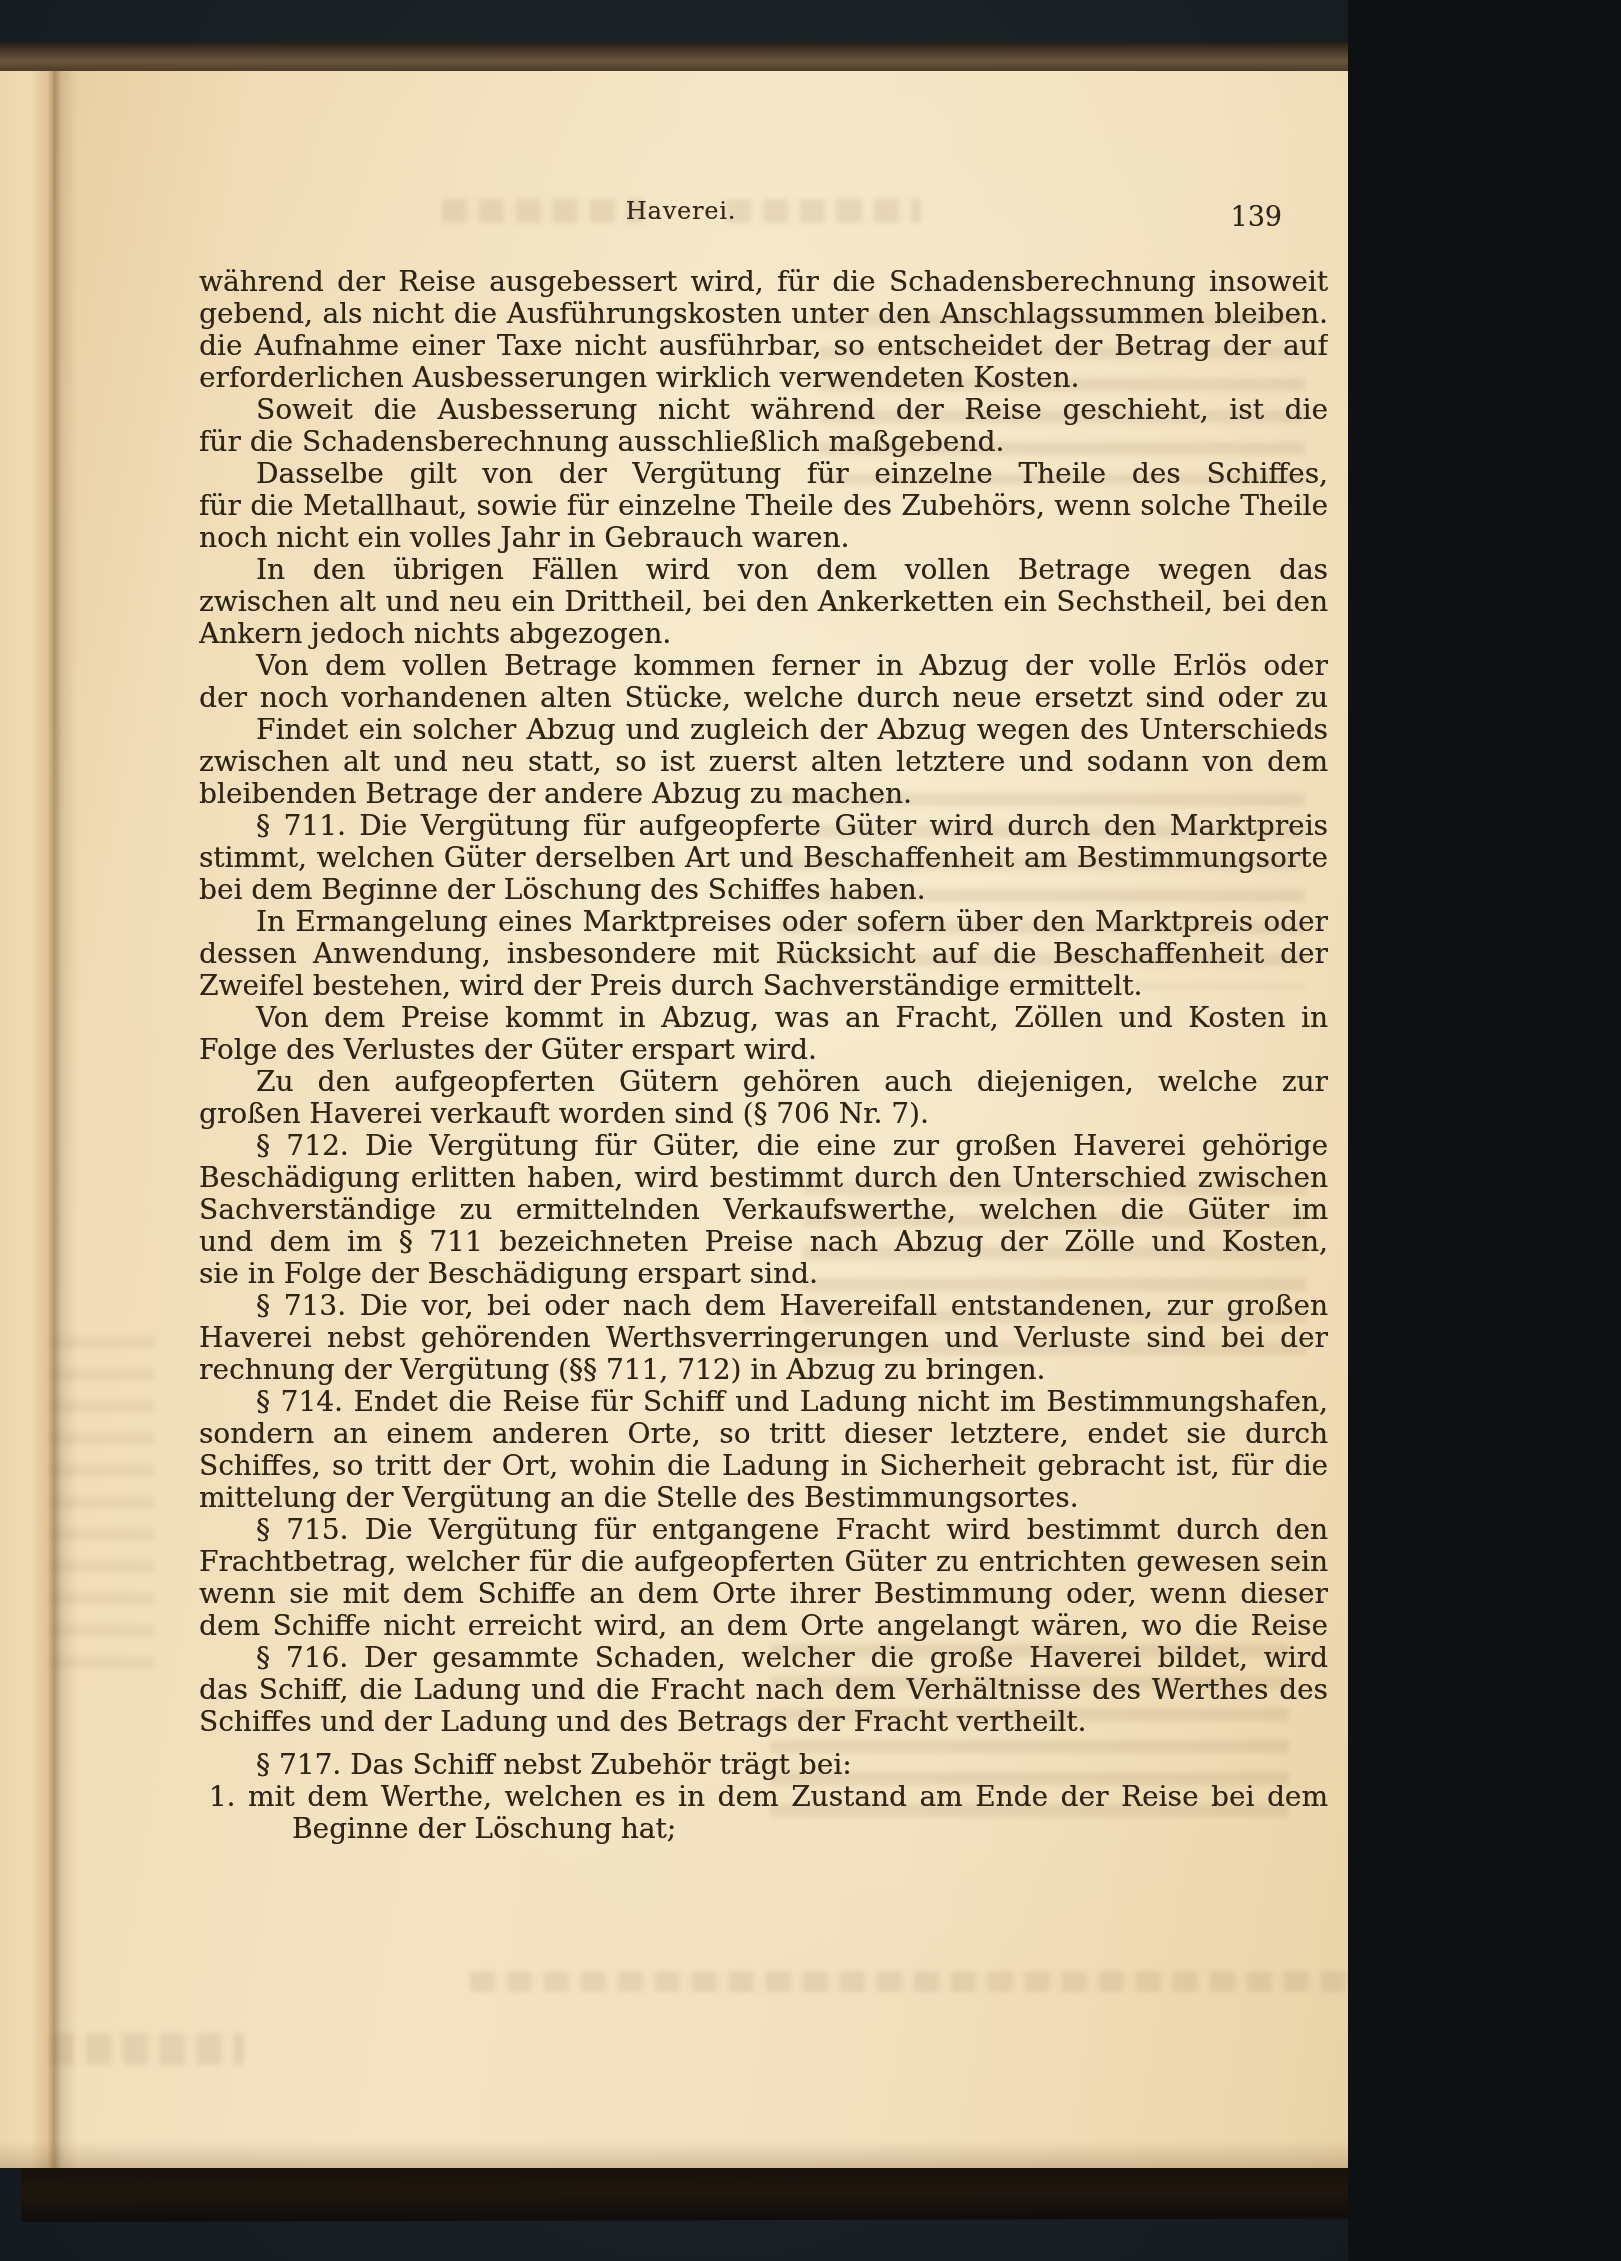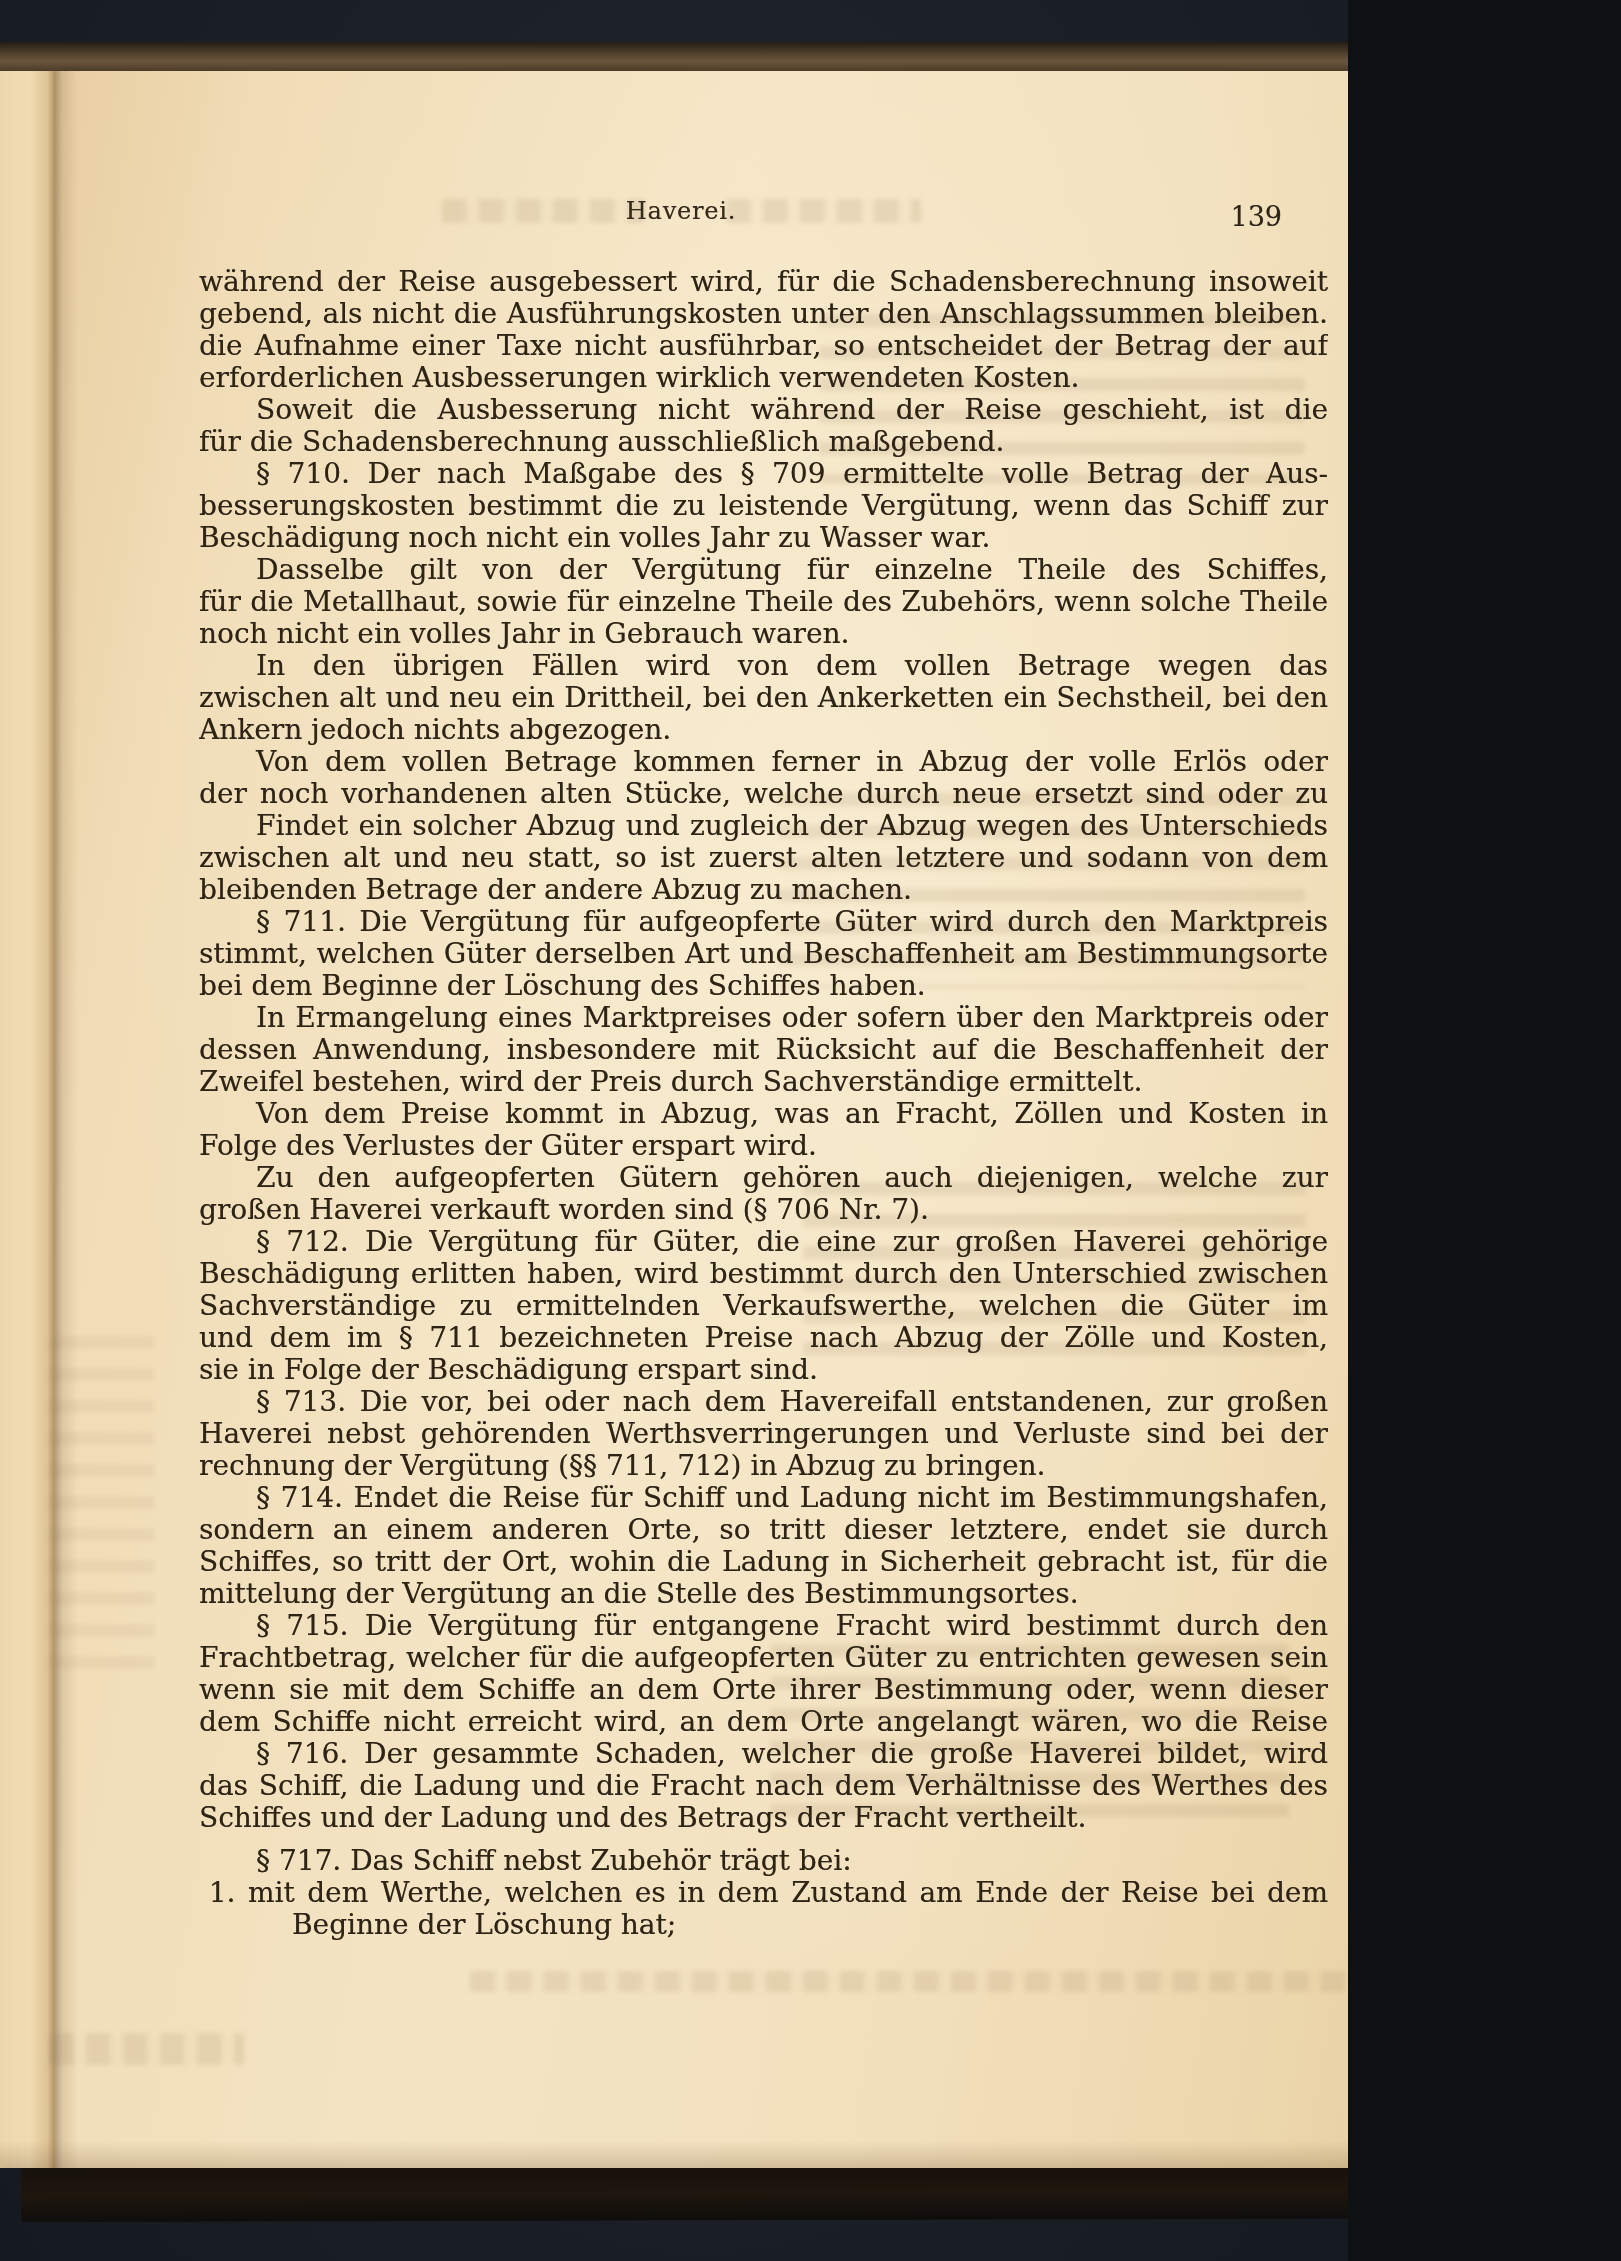--- a/index.html
+++ b/index.html
@@ -126,25 +126,20 @@
           <div class="line">während der Reise ausgebessert wird, für die Schadensberechnung insoweit maß-</div>
           <div class="line">gebend, als nicht die Ausführungskosten unter den Anschlagssummen bleiben. War</div>
           <div class="line">die Aufnahme einer Taxe nicht ausführbar, so entscheidet der Betrag der auf die</div>
           <div class="line last">erforderlichen Ausbesserungen wirklich verwendeten Kosten.</div>
         </div>
         <div class="paragraph">
           <div class="line indent">Soweit die Ausbesserung nicht während der Reise geschieht, ist die Abschätzung</div>
           <div class="line last">für die Schadensberechnung ausschließlich maßgebend.</div>
         </div>
         <div class="paragraph">
-          <div class="line indent">§ 710. Der nach Maßgabe des § 709 ermittelte volle Betrag der Aus-</div>
-          <div class="line">besserungskosten bestimmt die zu leistende Vergütung, wenn das Schiff zur Zeit der</div>
-          <div class="line last">Beschädigung noch nicht ein volles Jahr zu Wasser war.</div>
-        </div>
-        <div class="paragraph">
           <div class="line indent">Dasselbe gilt von der Vergütung für einzelne Theile des Schiffes, namentlich</div>
           <div class="line">für die Metallhaut, sowie für einzelne Theile des Zubehörs, wenn solche Theile</div>
           <div class="line last">noch nicht ein volles Jahr in Gebrauch waren.</div>
         </div>
         <div class="paragraph">
           <div class="line indent">In den übrigen Fällen wird von dem vollen Betrage wegen das Unterschieds</div>
           <div class="line">zwischen alt und neu ein Drittheil, bei den Ankerketten ein Sechstheil, bei den</div>
           <div class="line last">Ankern jedoch nichts abgezogen.</div>
         </div>
         <div class="paragraph">

